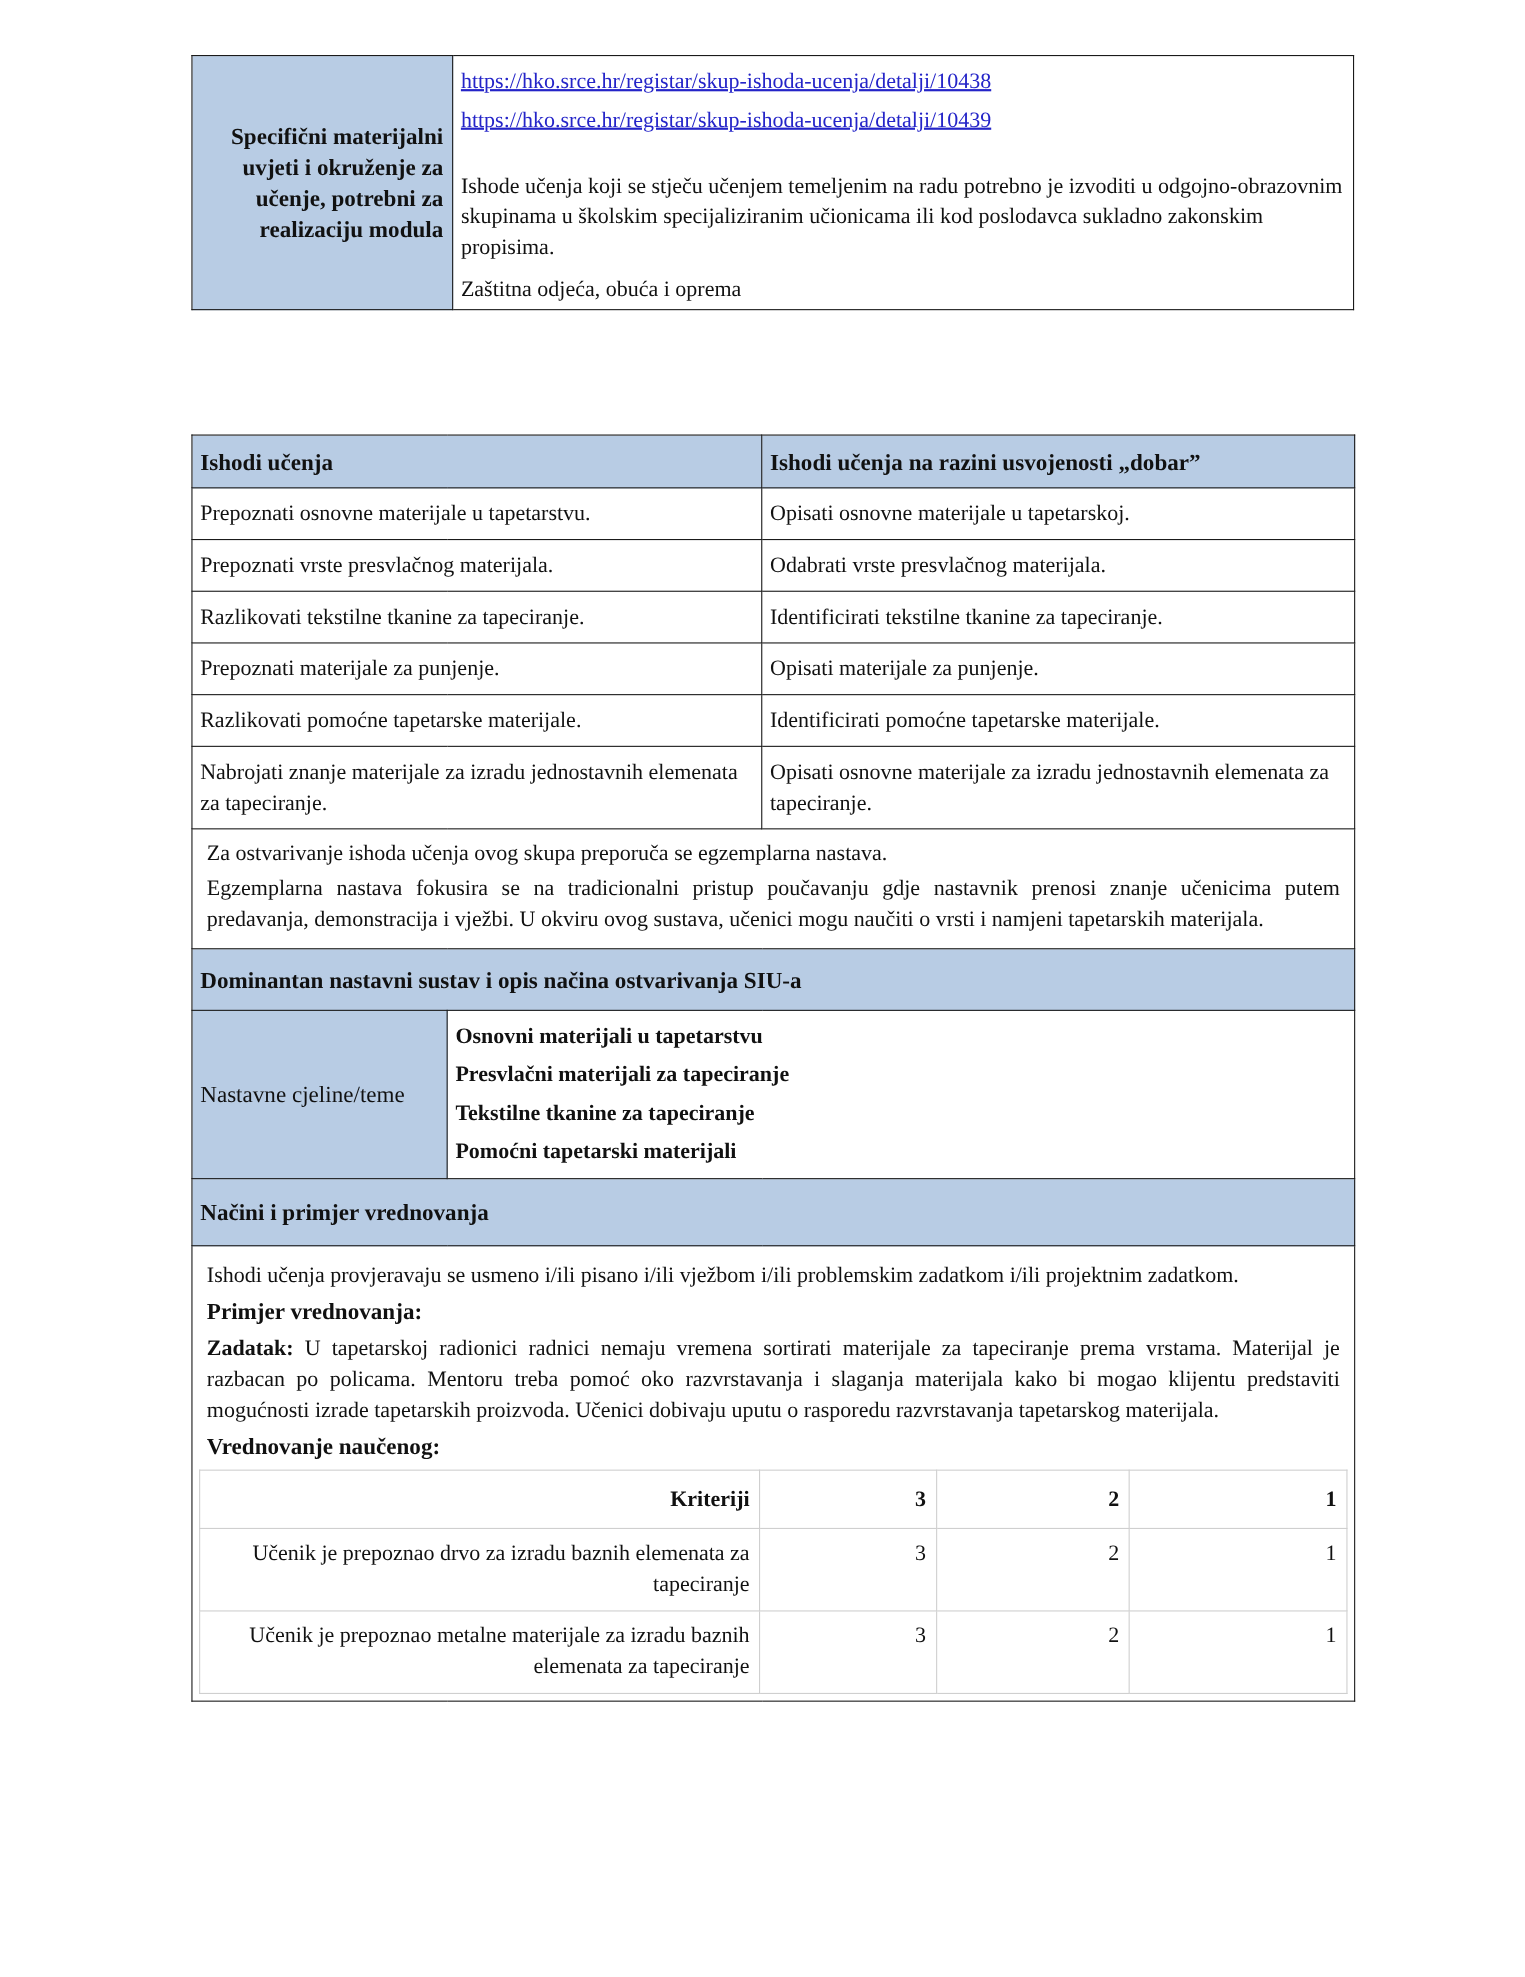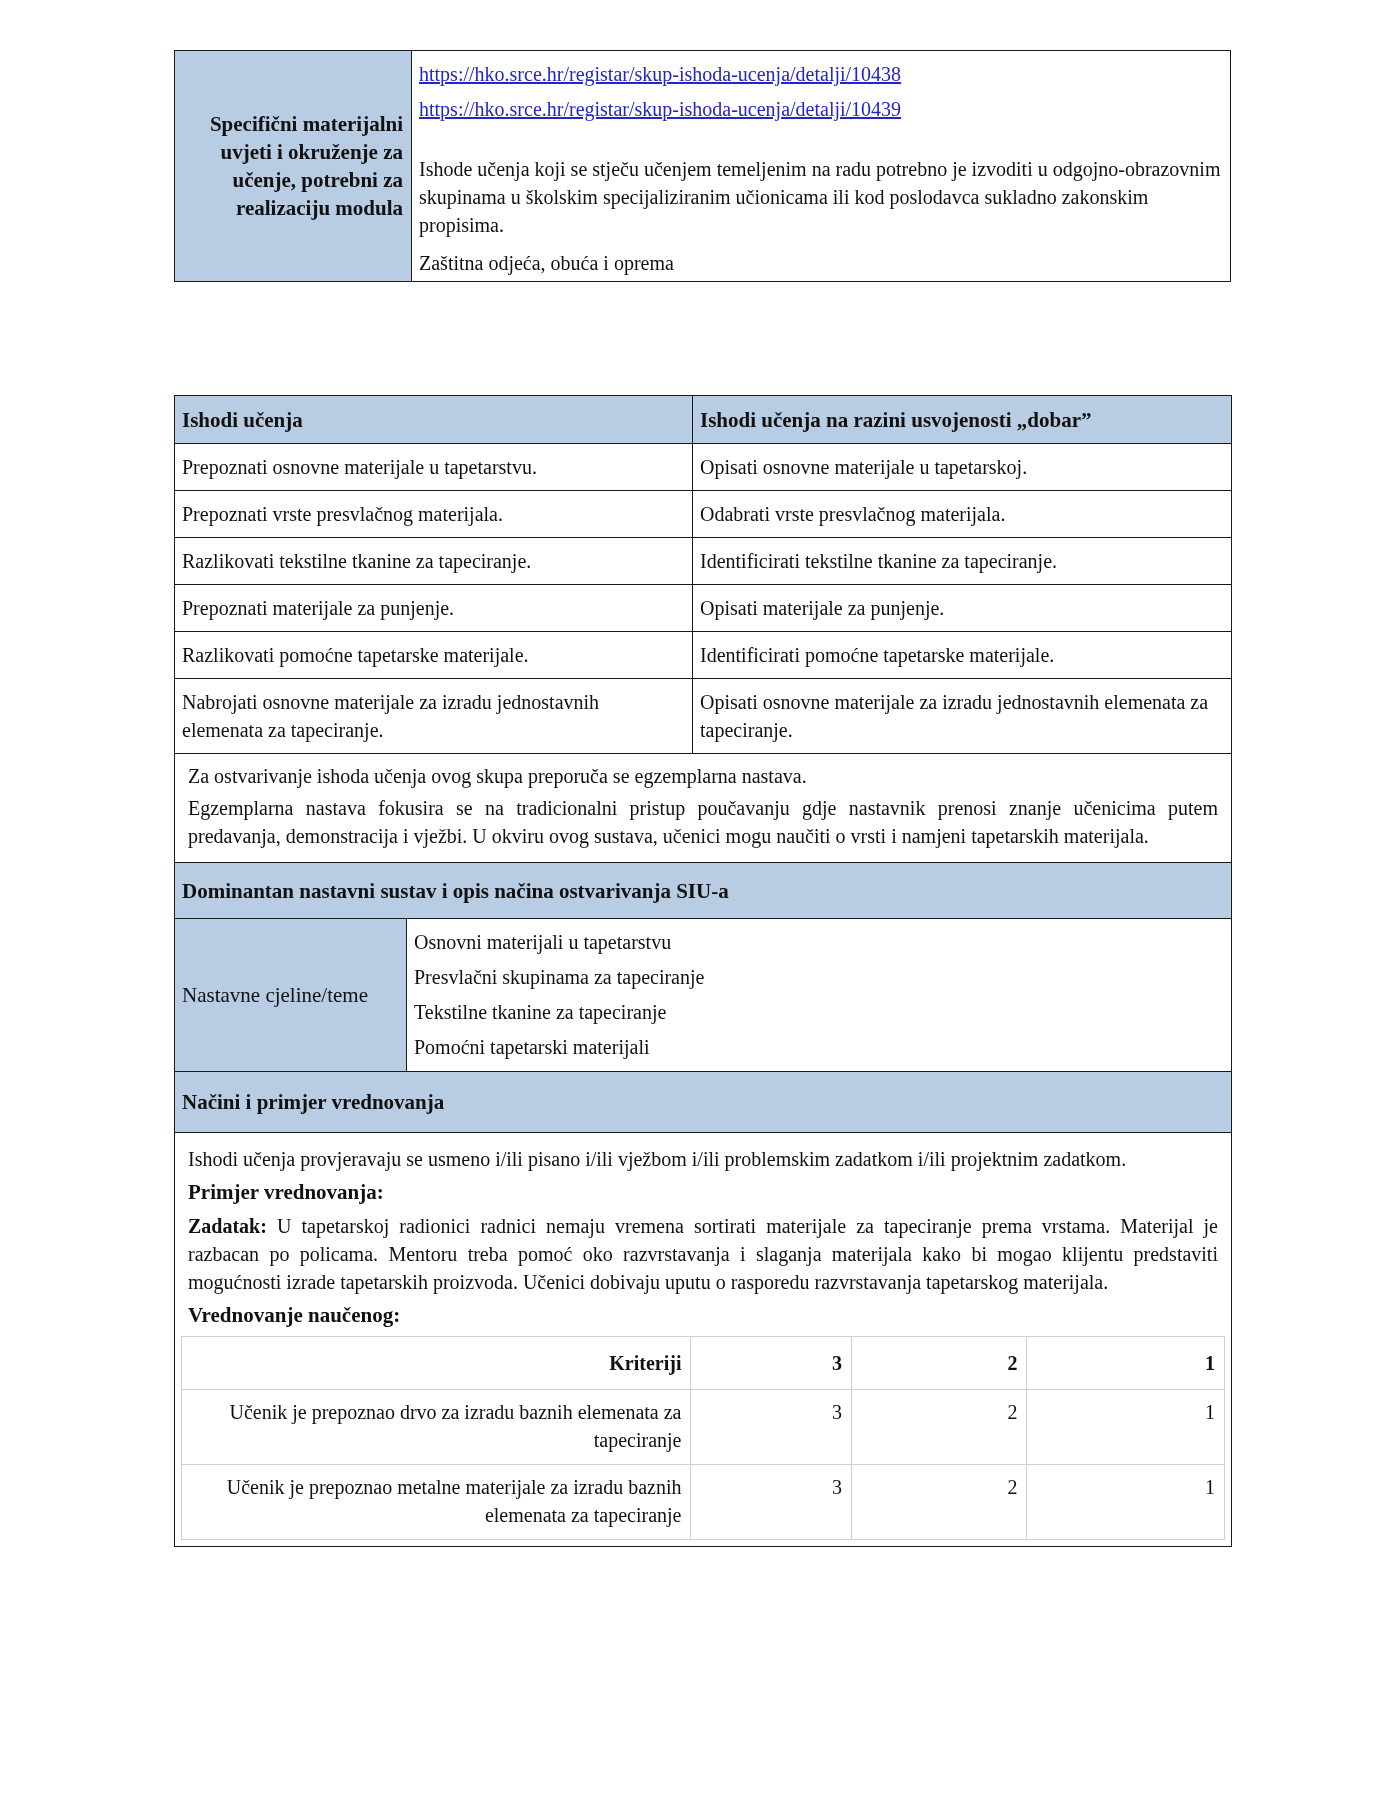--- a/index.html
+++ b/index.html
@@ -59,21 +59,21 @@
     .sk-label { width: 220px; font-weight: bold; font-size: 21px; line-height: 27px; height: 74px; padding: 0 6px !important; }
     .sk-value { font-weight: bold; font-size: 21px; padding-left: 14px !important; }
     .col-head { text-align: right; font-weight: bold !important; font-size: 21px; height: 47px; }
     .out-row td { height: 46px; }
     .out-row.tall td { height: 74px; line-height: 28px; }
     .section-head { font-weight: bold !important; font-size: 21px; height: 55px; }
     .section-body { padding: 8px 13px 8px 13px !important; }
     .section-body p { margin: 0 0 4px 0; line-height: 28px; }
     .teme-label { font-weight: bold; font-size: 21px; line-height: 28px; }
     .teme-list { padding: 6px 7px 6px 7px !important; }
-    .teme-list div { line-height: 35px; }
+    .teme-list div { line-height: 35px; font-weight: bold; }
     .eval-body { padding: 6px 6px 6px 6px !important; }
     .eval-body p { margin: 0 0 3px 0; line-height: 28px; padding: 0 7px; }
     .eval-body .sub-head { font-weight: bold; font-size: 21px; line-height: 33px; }
 
     table.crit {
       width: 100%;
       border-collapse: collapse;
       table-layout: fixed;
       margin-top: 4px;
     }
@@ -141,37 +141,37 @@
     </tr>
     <tr class="out-row">
       <td colspan="2">Prepoznati materijale za punjenje.</td>
       <td>Opisati materijale za punjenje.</td>
     </tr>
     <tr class="out-row">
       <td colspan="2">Razlikovati pomoćne tapetarske materijale.</td>
       <td>Identificirati pomoćne tapetarske materijale.</td>
     </tr>
     <tr class="out-row tall">
-      <td colspan="2" class="justify">Nabrojati osnovne materijale za izradu jednostavnih elemenata za tapeciranje.</td>
+      <td colspan="2" class="justify">Nabrojati znanje materijale za izradu jednostavnih elemenata za tapeciranje.</td>
       <td class="justify">Opisati osnovne materijale za izradu jednostavnih elemenata za tapeciranje.</td>
     </tr>
     <tr>
       <td class="section-body" colspan="3">
         <p>Za ostvarivanje ishoda učenja ovog skupa preporuča se egzemplarna nastava.</p>
         <p class="justify">Egzemplarna nastava fokusira se na tradicionalni pristup poučavanju gdje nastavnik prenosi znanje učenicima putem predavanja, demonstracija i vježbi. U okviru ovog sustava, učenici mogu naučiti o vrsti i namjeni tapetarskih materijala.</p>
       </td>
     </tr>
     <tr>
       <td class="blue section-head" colspan="3">Dominantan nastavni sustav i opis načina ostvarivanja SIU-a</td>
     </tr>
     <tr>
       <td class="blue teme-label">Nastavne cjeline/teme</td>
       <td class="teme-list" colspan="2">
         <div>Osnovni materijali u tapetarstvu</div>
-        <div>Presvlačni skupinama za tapeciranje</div>
+        <div>Presvlačni materijali za tapeciranje</div>
         <div>Tekstilne tkanine za tapeciranje</div>
         <div>Pomoćni tapetarski materijali</div>
       </td>
     </tr>
     <tr>
       <td class="blue section-head" colspan="3" style="height:60px">Načini i primjer vrednovanja</td>
     </tr>
     <tr>
       <td class="eval-body" colspan="3">
         <p style="margin-top:6px">Ishodi učenja provjeravaju se usmeno i/ili pisano i/ili vježbom i/ili problemskim zadatkom i/ili projektnim zadatkom.</p>

